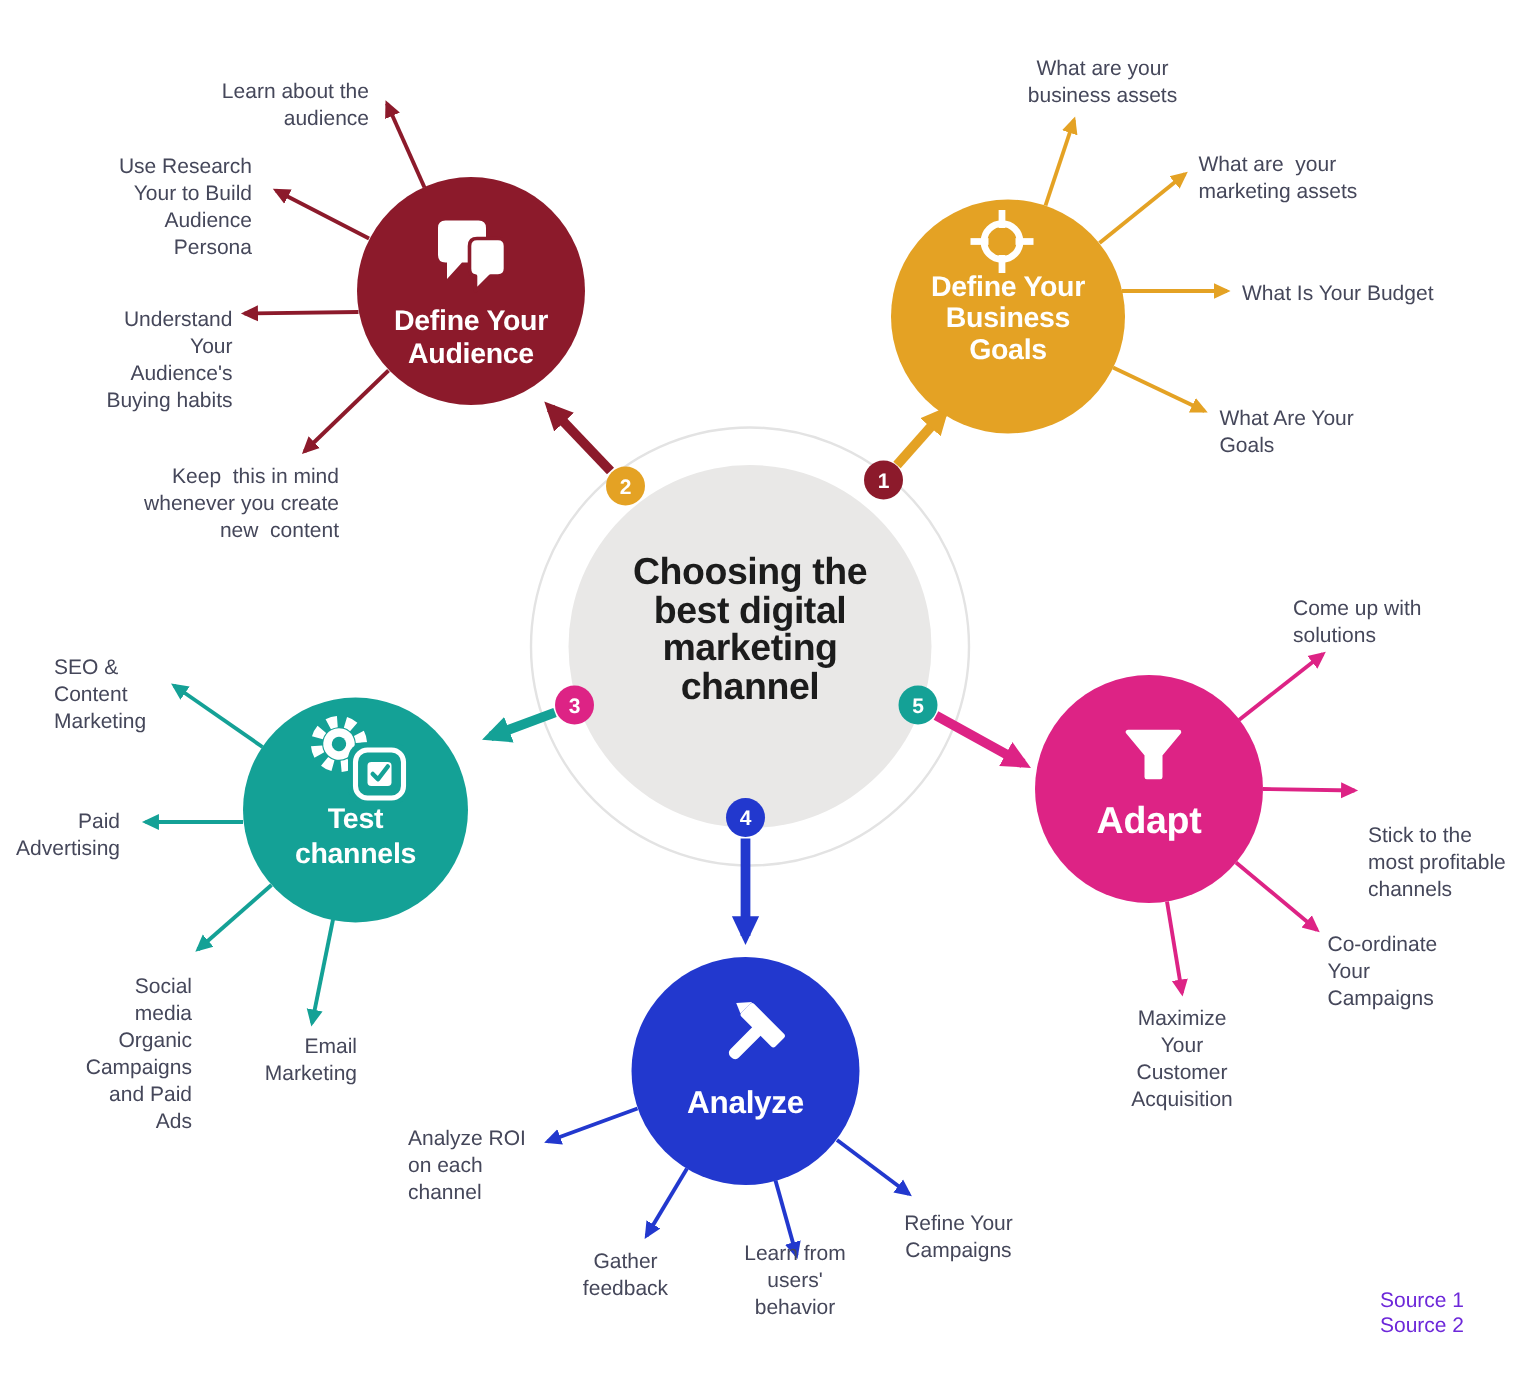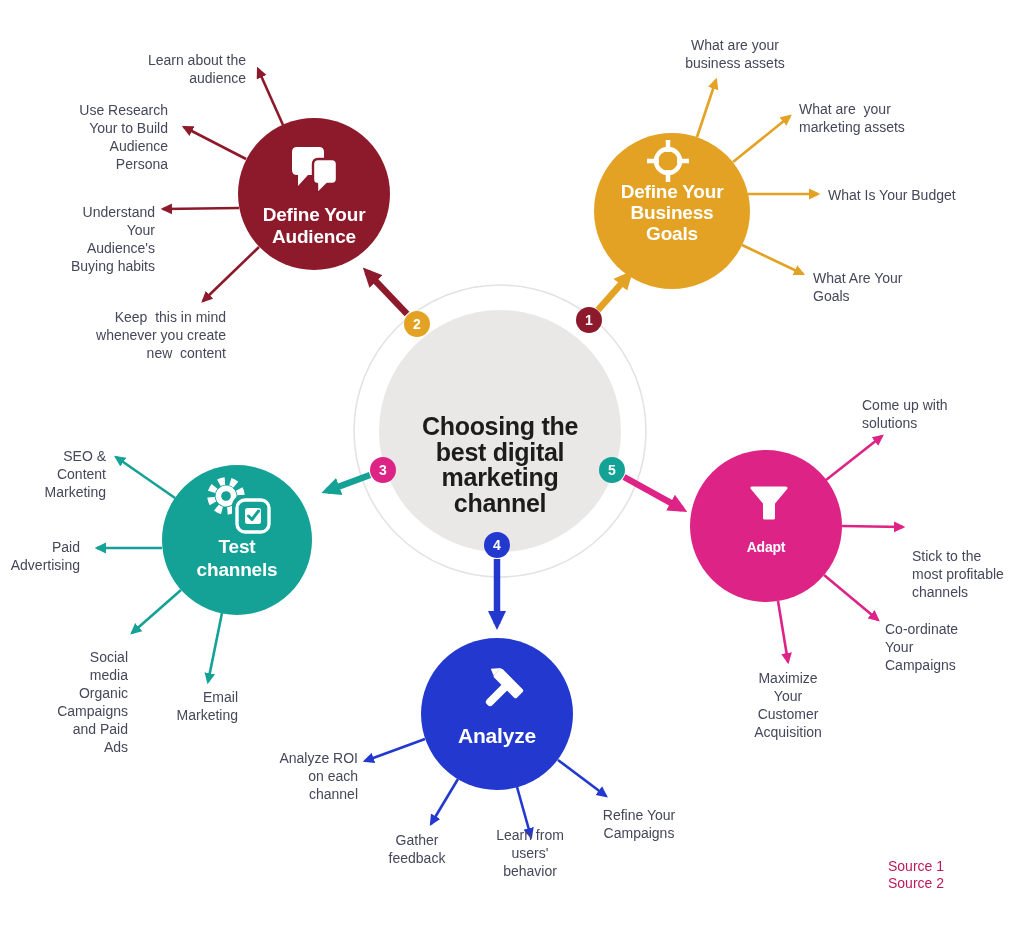--- a/index.html
+++ b/index.html
@@ -5,26 +5,26 @@
   html,body{margin:0;padding:0;background:#fff;}
   .stage{position:relative;width:1024px;height:932px;background:#ffffff;overflow:hidden;
          font-family:"Liberation Sans", sans-serif;}
   .stage svg.canvas{position:absolute;left:0;top:0;}
   .label{position:absolute;white-space:pre-wrap;font-size:14px;line-height:18px;
          color:#45475A;}
   .circle-title{position:absolute;white-space:pre-wrap;text-align:center;color:#ffffff;
          font-weight:bold;font-size:19px;line-height:21px;letter-spacing:-0.2px;}
   .center-title{position:absolute;left:396px;top:369px;width:208px;text-align:center;
          white-space:pre-wrap;font-weight:bold;font-size:25px;line-height:25.5px;
-         color:#1c1c1c;letter-spacing:-0.3px;margin-top:45px;}
+         color:#1c1c1c;letter-spacing:-0.3px;}
   .badge{position:absolute;width:26px;height:26px;border-radius:50%;color:#fff;
          font-size:14px;font-weight:bold;display:flex;align-items:center;
          justify-content:center;}
-  .source{position:absolute;right:16px;width:120px;text-align:left;font-size:14px;
-         color:#be185d;line-height:17px;}
+  .source{position:absolute;right:16px;width:120px;text-align:center;font-size:14px;
+         color:#6d28d9;line-height:17px;}
 </style>
 </head>
 <body>
 
 <div class="stage">
 
   <svg class="canvas" width="1024" height="932" viewBox="0 0 1024 932">
     <defs>
       <marker id="ah-gold" viewBox="0 0 10 10" refX="7.5" refY="5" markerWidth="4.6" markerHeight="4.6" orient="auto">
           <path d="M0,0.5 L9.5,5 L0,9.5 Z" fill="#E4A224"></path>
@@ -146,21 +146,21 @@
 channel</div>
 
   <div class="circle-title" style="left:597px;top:181px;width:150px;">Define Your
 Business
 Goals</div>
   <div class="circle-title" style="left:239px;top:204px;width:150px;line-height:22px;">Define Your
 Audience</div>
   <div class="circle-title" style="left:162px;top:535px;width:150px;line-height:23px;">Test
 channels</div>
   <div class="circle-title" style="left:422px;top:725px;width:150px;font-size:21px;">Analyze</div>
-  <div class="circle-title" style="left:691px;top:537px;width:150px;font-size:14px;">Adapt</div>
+  <div class="circle-title" style="left:691px;top:537px;width:150px;font-size:25px;">Adapt</div>
 
   <div class="badge" style="left:576px;top:307px;background:#8C1A2B;">1</div>
   <div class="badge" style="left:404px;top:311px;background:#E4A224;">2</div>
   <div class="badge" style="left:370px;top:457px;background:#DD2385;">3</div>
   <div class="badge" style="left:484px;top:532px;background:#2238CE;">4</div>
   <div class="badge" style="left:599px;top:457px;background:#14A196;">5</div>
 
   <div class="label" style="left:670px;top:36px;width:130px;text-align:center;">What are your
 business assets</div>
   <div class="label" style="left:799px;top:100px;width:130px;">What are  your
@@ -176,35 +176,35 @@
 Audience
 Persona</div>
   <div class="label" style="left:47px;top:203px;width:108px;text-align:right;">Understand
 Your
 Audience's
 Buying habits</div>
   <div class="label" style="left:74px;top:308px;width:152px;text-align:right;">Keep  this in mind
 whenever you create
 new  content</div>
 
-  <div class="label" style="left:36px;top:447px;width:70px;text-align:right;">SEO &amp;
+  <div class="label" style="left:36px;top:435px;width:70px;">SEO &amp;
 Content
 Marketing</div>
   <div class="label" style="left:0px;top:538px;width:80px;text-align:right;">Paid
 Advertising</div>
   <div class="label" style="left:53px;top:648px;width:75px;text-align:right;">Social
 media
 Organic
 Campaigns
 and Paid
 Ads</div>
   <div class="label" style="left:156px;top:688px;width:82px;text-align:right;">Email
 Marketing</div>
 
-  <div class="label" style="left:272px;top:749px;width:86px;text-align:right;">Analyze ROI
+  <div class="label" style="left:272px;top:749px;width:86px;text-align:left;">Analyze ROI
 on each
 channel</div>
   <div class="label" style="left:381px;top:831px;width:72px;text-align:center;">Gather
 feedback</div>
   <div class="label" style="left:489px;top:826px;width:82px;text-align:center;">Learn from
 users'
 behavior</div>
   <div class="label" style="left:591px;top:806px;width:96px;text-align:center;">Refine Your
 Campaigns</div>
 

